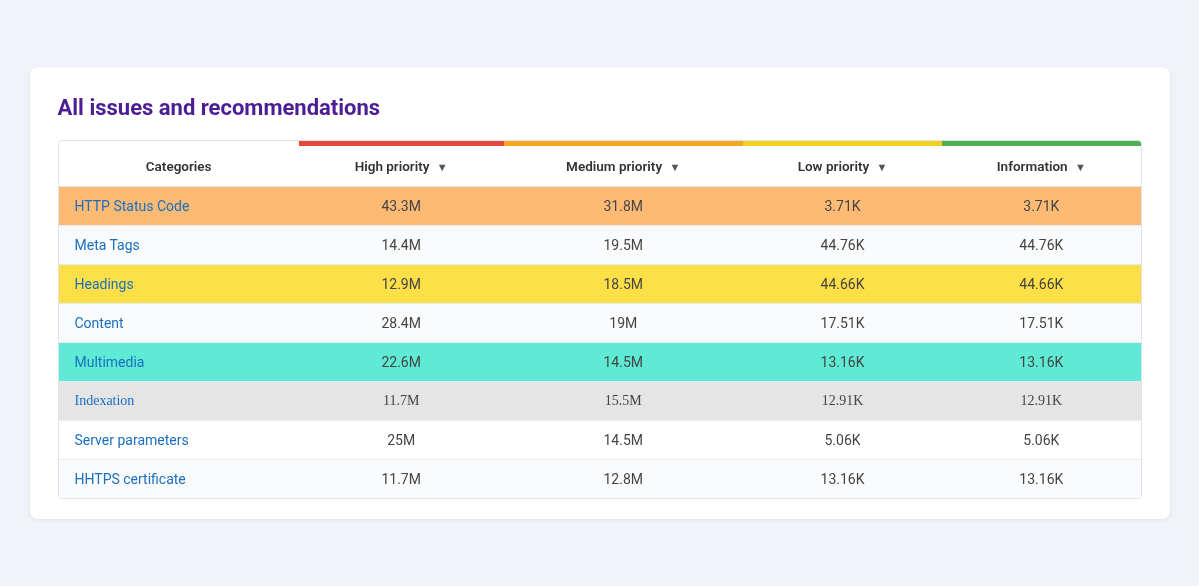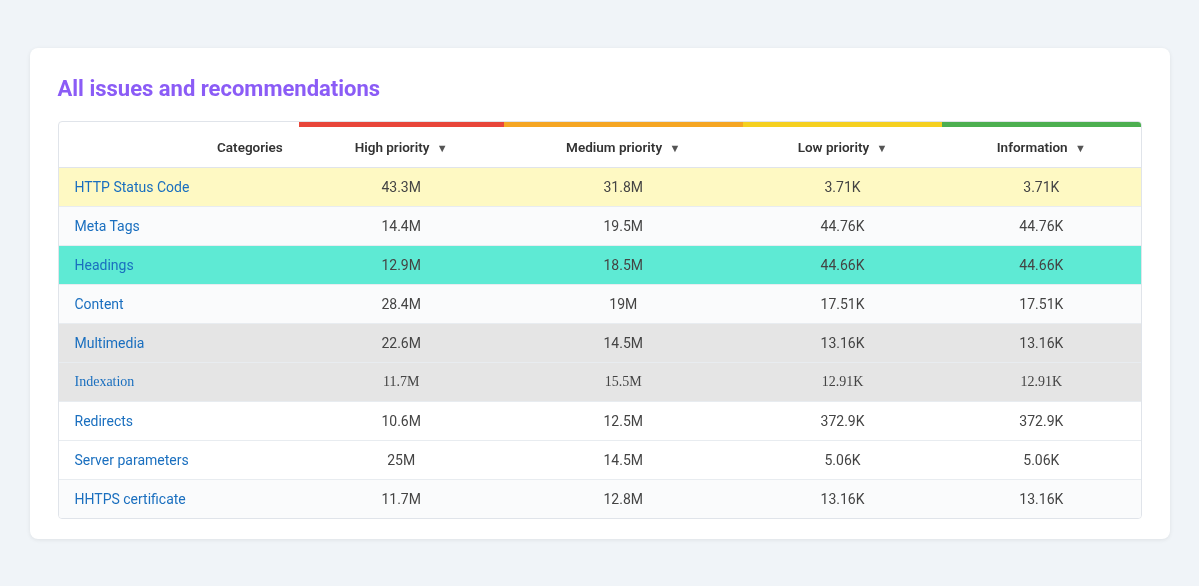--- a/index.html
+++ b/index.html
@@ -15,21 +15,21 @@
     .card {
       background: #ffffff;
       border-radius: 8px;
       padding: 28px 28px 20px 28px;
       width: 1140px;
       box-shadow: 0 1px 4px rgba(0,0,0,0.08);
     }
     .card-title {
       font-size: 22px;
       font-weight: 700;
-      color: #8b5cf6;
+      color: #4c1d95;
       margin-bottom: 20px;
     }
     .table-wrapper {
       border: 1px solid #e0e4ea;
       border-radius: 4px;
       overflow: hidden;
     }
     table {
       width: 100%;
       border-collapse: collapse;
@@ -48,21 +48,21 @@
 
     thead tr.header-row th {
       background: #ffffff;
       border-bottom: 1px solid #e0e4ea;
       padding: 12px 16px;
       font-weight: 600;
       color: #333;
       font-size: 13.5px;
     }
     thead tr.header-row th:first-child {
-      text-align: right;
+      text-align: center;
     }
     tbody tr {
       border-bottom: 1px solid #e8ecf0;
     }
     tbody tr:last-child {
       border-bottom: none;
     }
     tbody td {
       padding: 11px 16px;
       text-align: center;
@@ -113,68 +113,61 @@
             <span>Low priority</span>
             <span class="sort-arrow">▼</span>
           </th>
           <th>
             <span>Information</span>
             <span class="sort-arrow">▼</span>
           </th>
         </tr>
       </thead>
       <tbody id="table-body">
-      <tr style="background: #fef9c3;">
+      <tr style="background: #fdba74;">
             <td><a class="cat-link">HTTP Status Code</a></td>
             <td>43.3M</td>
             <td>31.8M</td>
             <td>3.71K</td>
             <td>3.71K</td>
           </tr>
           <tr style="background: rgb(250, 251, 252);">
             <td><a class="cat-link">Meta Tags</a></td>
             <td>14.4M</td>
             <td>19.5M</td>
             <td>44.76K</td>
             <td>44.76K</td>
           </tr>
-          <tr style="background: #5eead4; margin-left: 42px;">
+          <tr style="background: #fde047; margin-left: 42px;">
             <td><a class="cat-link">Headings</a></td>
             <td>12.9M</td>
             <td>18.5M</td>
             <td>44.66K</td>
             <td>44.66K</td>
           </tr>
           <tr style="background: rgb(250, 251, 252);">
             <td><a class="cat-link">Content</a></td>
             <td>28.4M</td>
             <td>19M</td>
             <td>17.51K</td>
             <td>17.51K</td>
           </tr>
-          <tr style="background: #e5e5e5;">
+          <tr style="background: #5eead4;">
             <td><a class="cat-link">Multimedia</a></td>
             <td>22.6M</td>
             <td>14.5M</td>
             <td>13.16K</td>
             <td>13.16K</td>
           </tr>
           <tr style="background: #e5e5e5; font-family: Liberation Serif, serif;">
             <td><a class="cat-link">Indexation</a></td>
             <td>11.7M</td>
             <td>15.5M</td>
             <td>12.91K</td>
             <td>12.91K</td>
-          </tr>
-          <tr style="background: rgb(255, 255, 255);">
-            <td><a class="cat-link">Redirects</a></td>
-            <td>10.6M</td>
-            <td>12.5M</td>
-            <td>372.9K</td>
-            <td>372.9K</td>
           </tr>
           <tr style="background: rgb(255, 255, 255);">
             <td><a class="cat-link">Server parameters</a></td>
             <td>25M</td>
             <td>14.5M</td>
             <td>5.06K</td>
             <td>5.06K</td>
           </tr>
           <tr style="background: rgb(250, 251, 252);">
             <td><a class="cat-link">HHTPS certificate</a></td>

